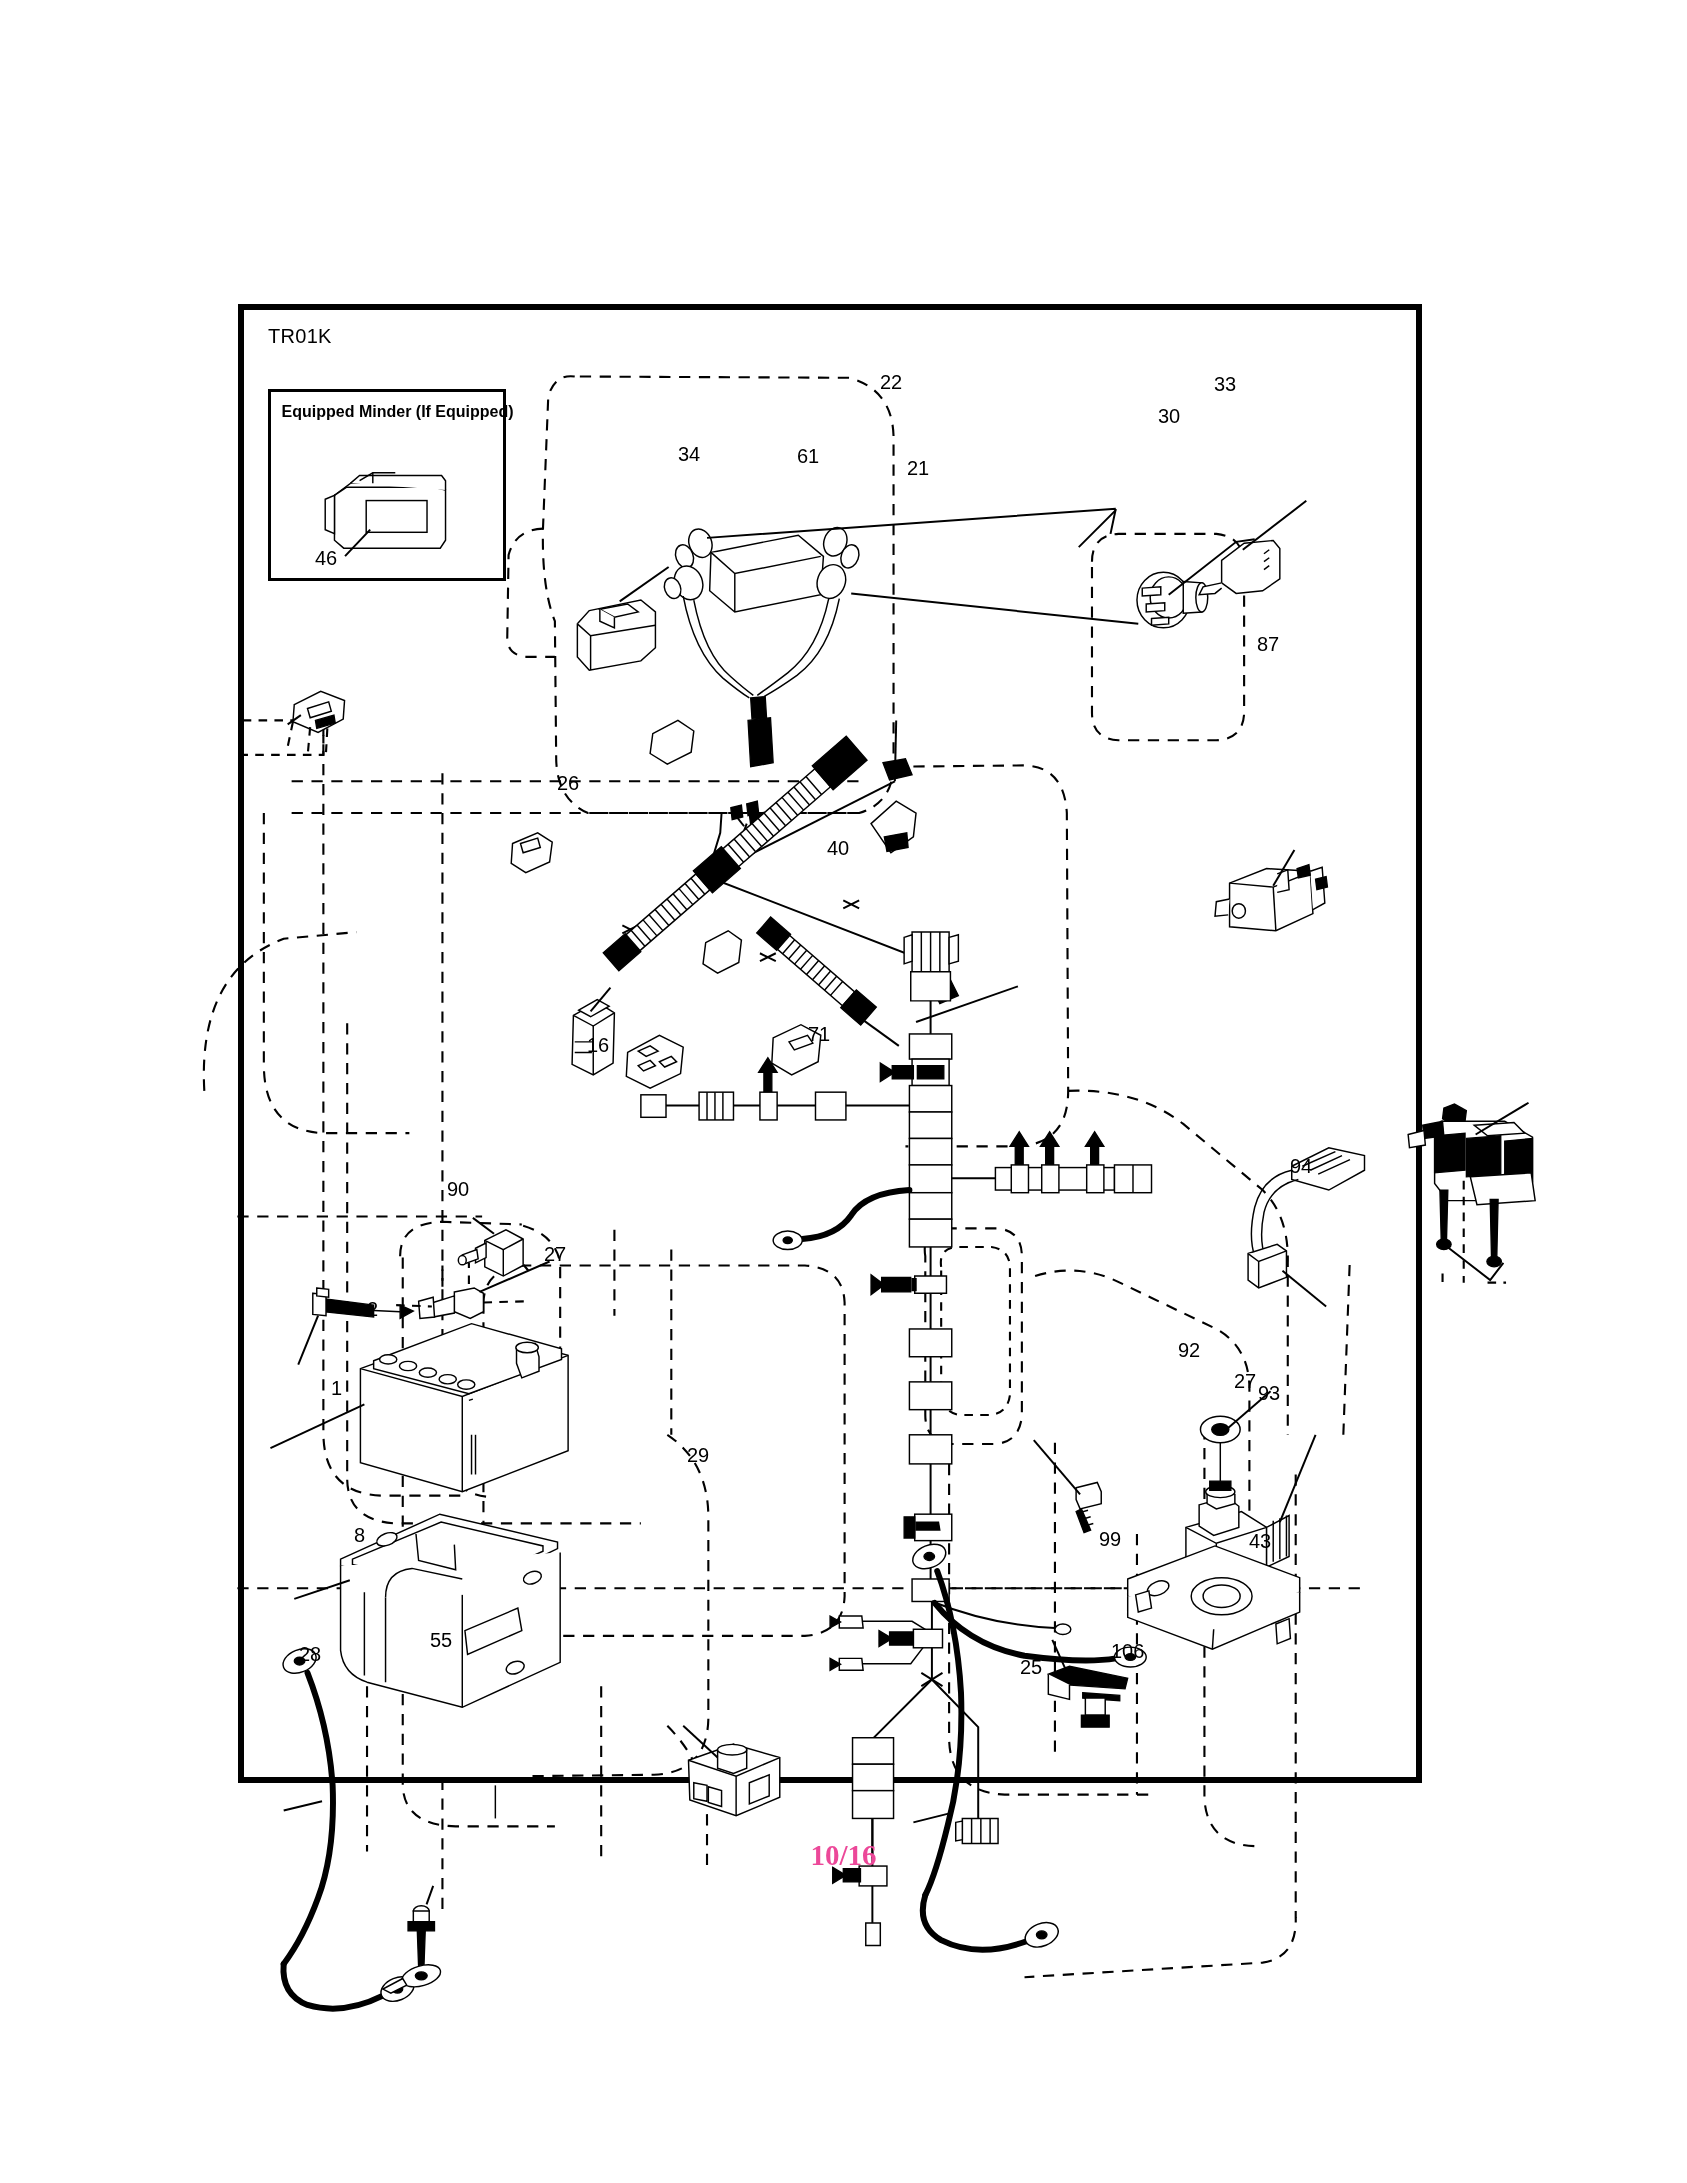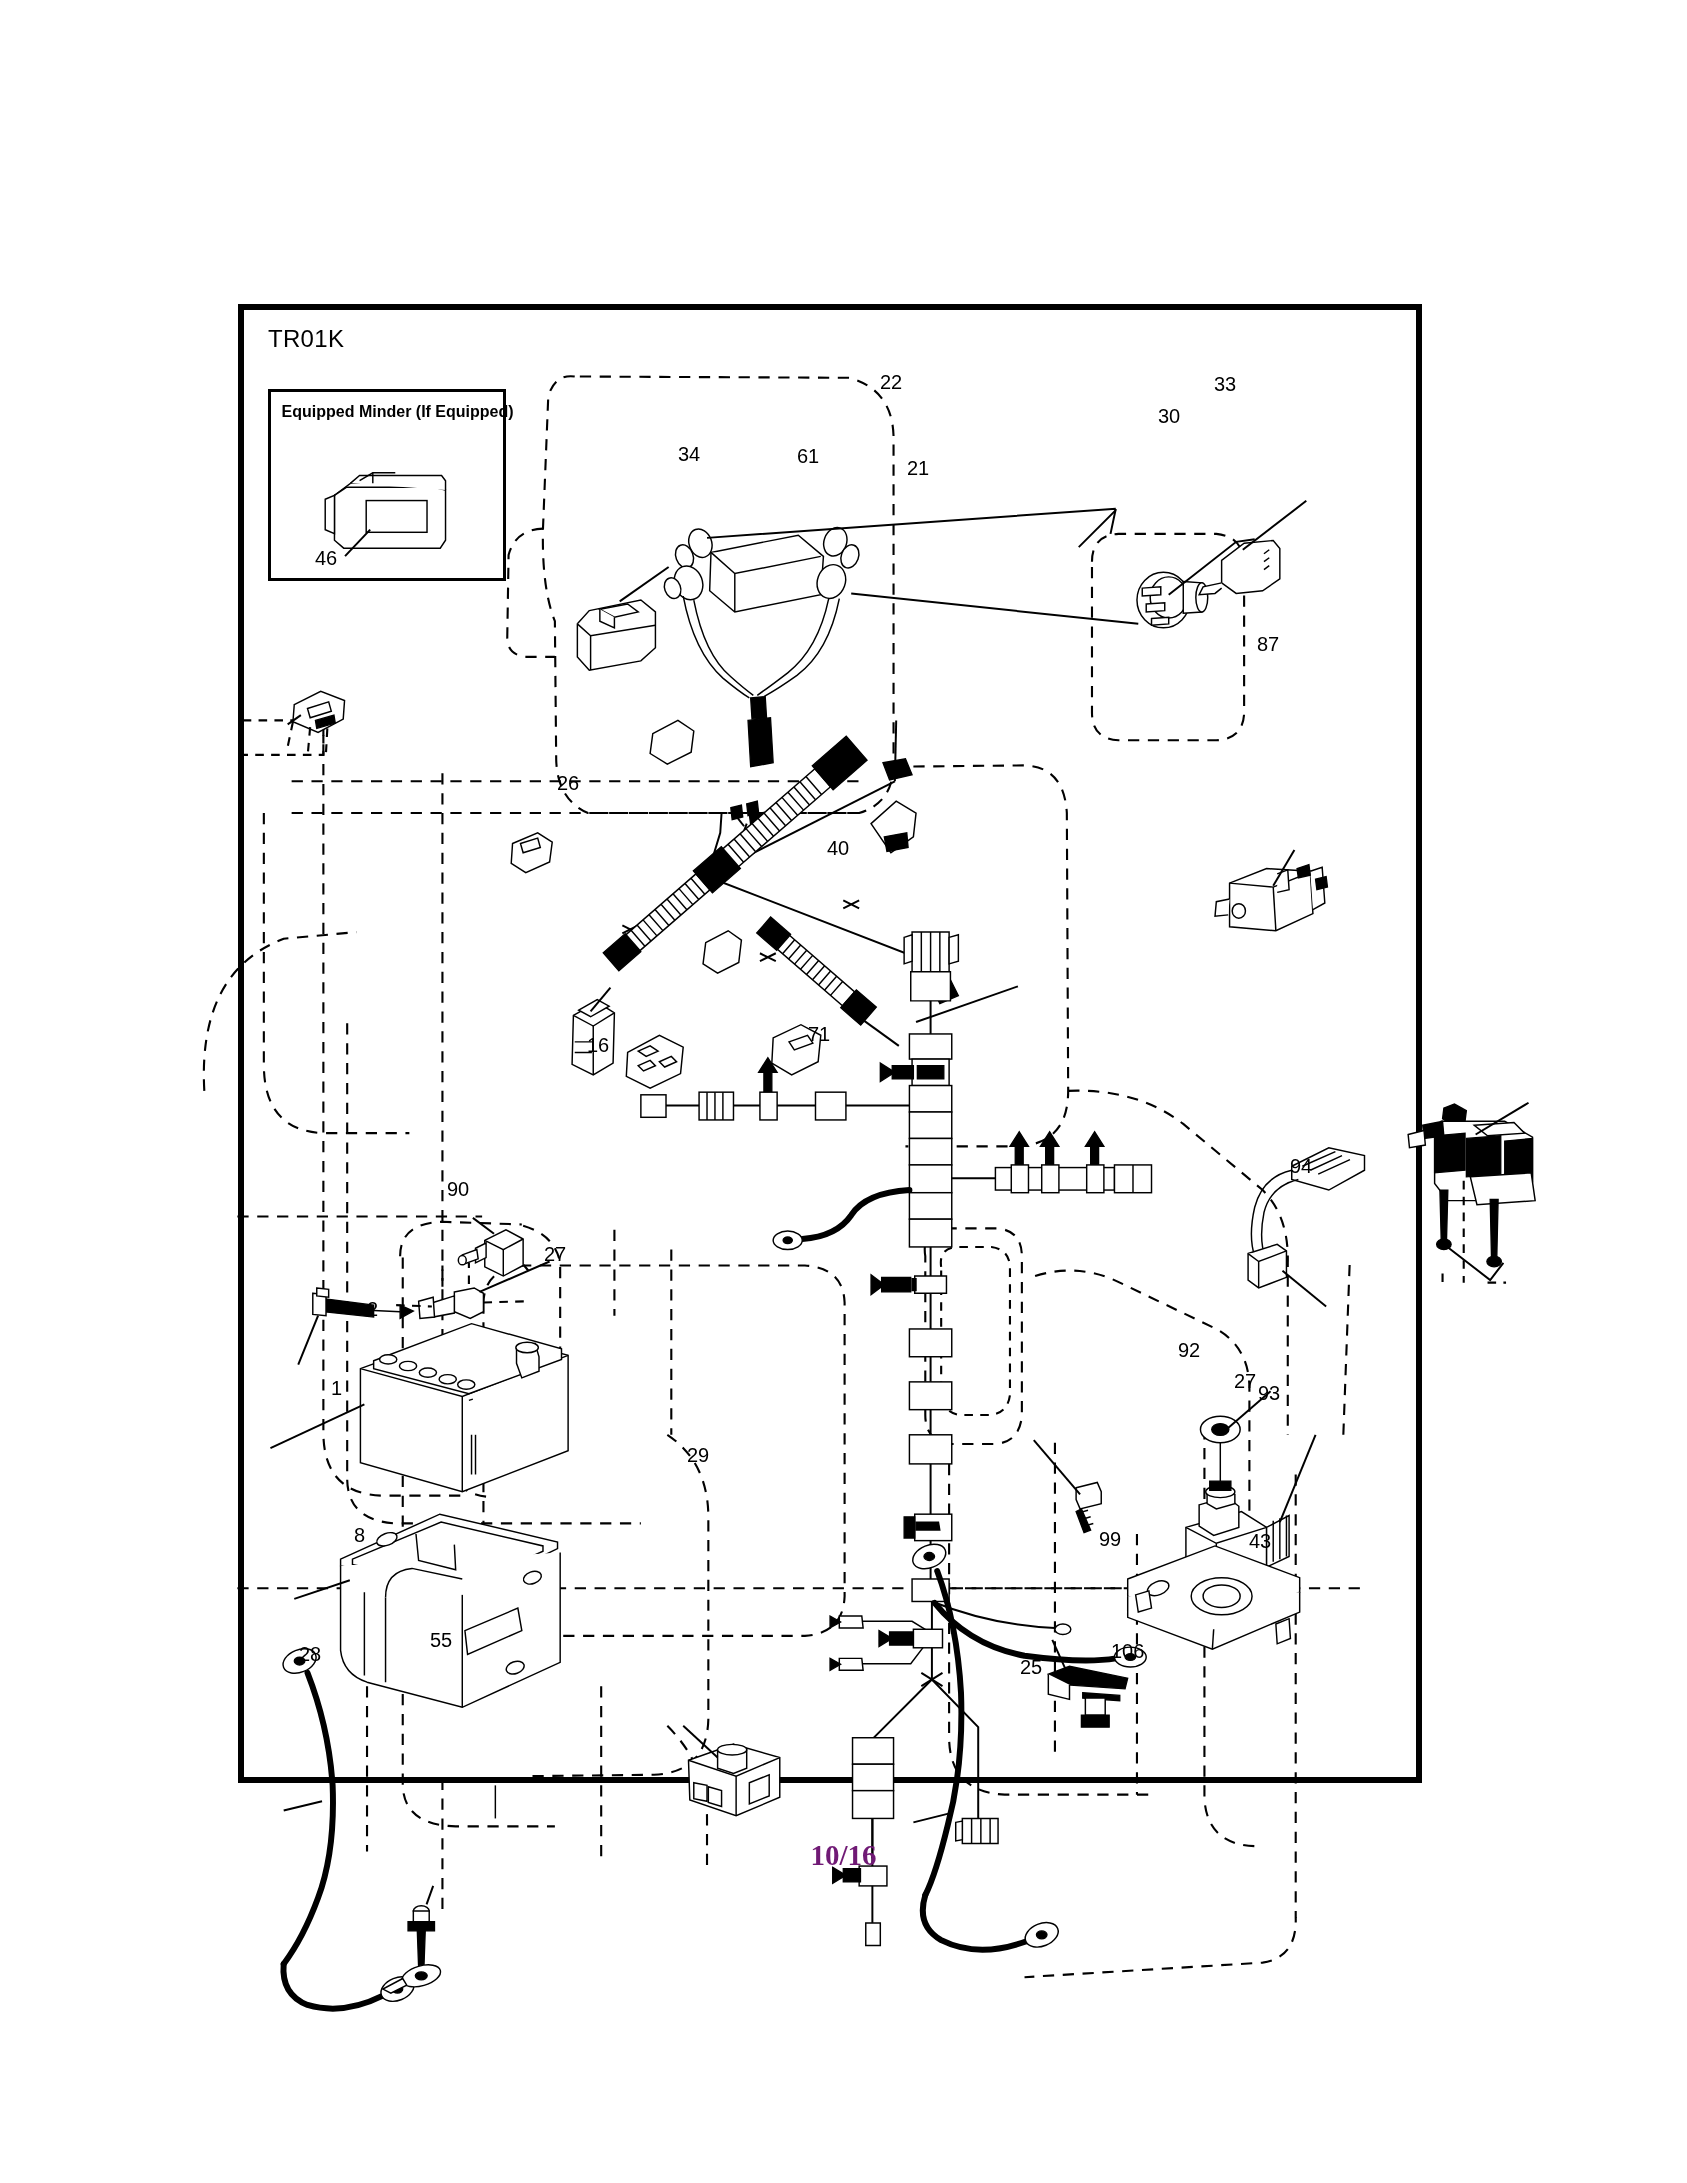--- a/index.html
+++ b/index.html
@@ -1,25 +1,25 @@
 <!DOCTYPE html>
 <html style="font-size:10.6px"><head>
 <meta charset="utf-8">
 <style>
   html,body{margin:0;padding:0;background:#ffffff;}
   body{width:1687px;height:2183px;position:relative;font-family:"Liberation Sans",sans-serif;}
   #sheet{position:absolute;left:0;top:0;width:1687px;height:2183px;}
   #frame{position:absolute;left:238px;top:304px;width:1184px;height:1479px;
          border:6px solid #000;box-sizing:border-box;background:#fff;}
-  #plate{position:absolute;left:24px;top:14.6px;font-size:24px;color:#000;letter-spacing:0.3px;}
+  #plate{position:absolute;left:24px;top:14.6px;font-size:20px;color:#000;letter-spacing:0.3px;}
   #inset{position:absolute;left:24px;top:79px;width:238px;height:192px;border:3.3px solid #000;
          box-sizing:border-box;background:#fff;}
   #inset .cap{position:absolute;left:10.6px;top:10.6px;font-size:16px;font-weight:600;white-space:nowrap;}
   #pagenum{position:absolute;left:0;top:1839px;width:1687px;text-align:center;
-           font-family:"Liberation Serif",serif;font-weight:bold;font-size:29px;color:#701a75;}
+           font-family:"Liberation Serif",serif;font-weight:bold;font-size:29px;color:#ec4899;}
   .lbl{position:absolute;font-size:20px;color:#000;font-family:"Liberation Sans",sans-serif;
        line-height:1;white-space:nowrap;}
   svg{position:absolute;left:0;top:0;overflow:visible;}
   .dash{fill:none;stroke:#000;stroke-width:3.2;stroke-dasharray:17 13;stroke-linecap:butt;}
   .dash2{fill:none;stroke:#000;stroke-width:3.2;stroke-dasharray:13 11;}
   .sol{fill:none;stroke:#000;stroke-width:3;}
   .sol2{fill:none;stroke:#000;stroke-width:2.2;}
   .thick{fill:none;stroke:#000;stroke-width:9;stroke-linecap:round;stroke-linejoin:round;}
   .lead{fill:none;stroke:#000;stroke-width:3;}
   .fill{fill:#000;stroke:#000;stroke-width:2;}

